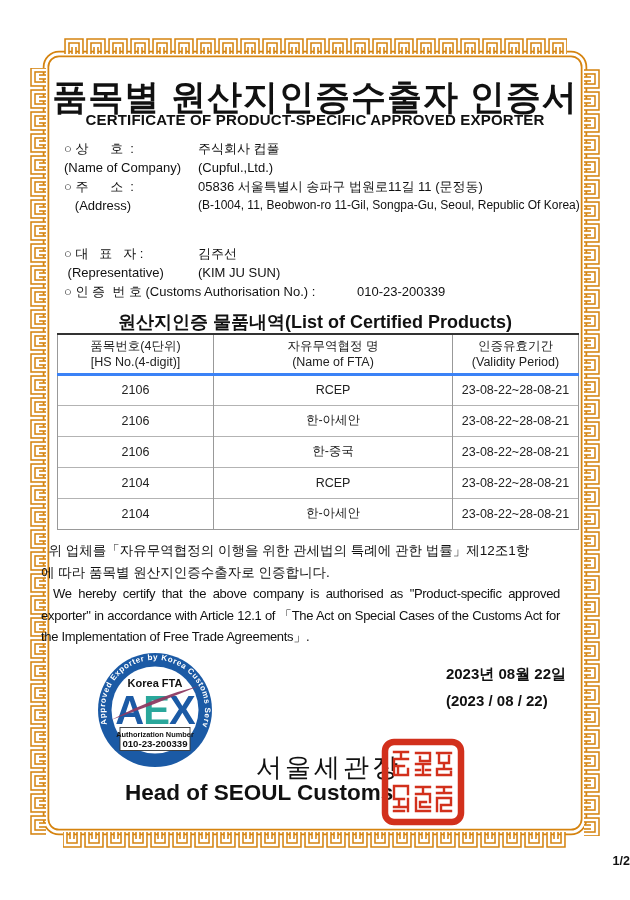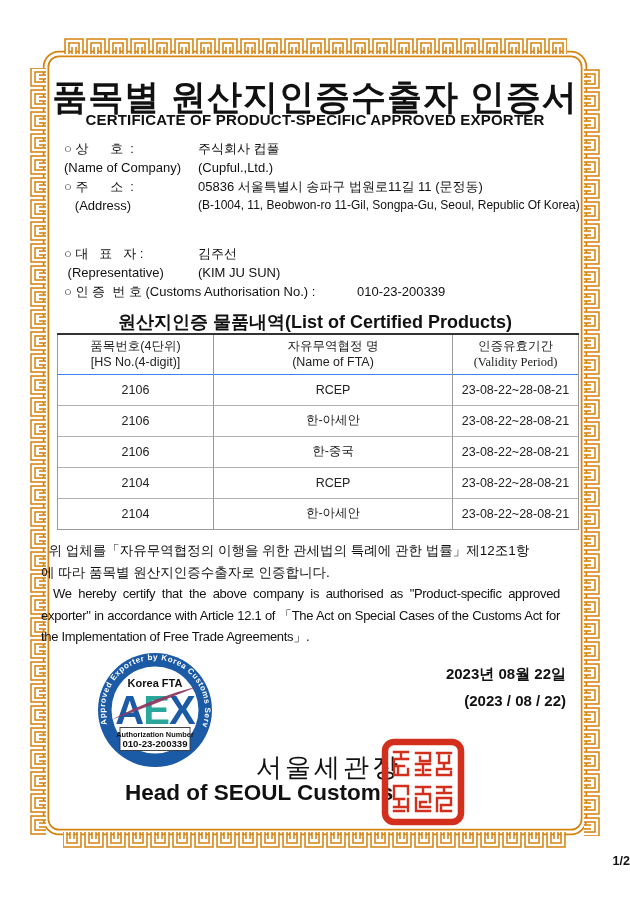--- a/index.html
+++ b/index.html
@@ -23,35 +23,35 @@
   .info-value{white-space:pre;}
   .small-en{font-size:12px;}
   .auth-row .info-label{width:293px;}
 
   .table-title{position:absolute;top:310px;left:0;width:100%;text-align:center;
     font-size:18px;font-weight:bold;}
   .products{position:absolute;left:57px;top:333px;width:518px;border-collapse:collapse;
     table-layout:fixed;font-size:12.5px;color:#222;}
   .products th,.products td{border-left:1px solid #999;border-right:1px solid #999;
     text-align:center;vertical-align:middle;font-weight:normal;padding:0;}
-  .products thead tr{height:40px;border-top:2px solid #333;border-bottom:1px solid #3b82f6;}
+  .products thead tr{height:40px;border-top:2px solid #333;border-bottom:3px solid #3b82f6;}
   .products tbody tr{height:31px;border-bottom:1px solid #b3b3b3;}
   .products tbody tr:last-child{border-bottom:1px solid #999;}
   .hdr-line{display:block;line-height:16px;}
   .col-hs{width:155px;}
   .col-fta{width:238px;}
-  .col-val{width:125px;font-family:Liberation Serif, serif;}
+  .col-val{width:125px;}
 
   .statement{position:absolute;left:41px;top:540px;width:519px;font-size:13.5px;
     line-height:21.5px;}
   .statement .ko{white-space:pre-wrap;margin:0 0 0 0;}
   .statement .en{margin:0;text-align:justify;letter-spacing:-0.3px;text-indent:12px;
     font-size:13px;}
 
-  .issue-date{position:absolute;right:64px;top:660px;text-align:right;font-weight:bold;
+  .issue-date{position:absolute;right:64px;top:660px;text-align:left;font-weight:bold;
     font-size:15px;line-height:27px;}
 
   .aex-badge{position:absolute;left:96px;top:651px;width:118px;height:118px;}
 
   .sig-ko{position:absolute;left:256px;top:750px;font-size:26px;font-weight:500;
     letter-spacing:3px;}
   .sig-en{position:absolute;left:125px;top:780px;font-size:22.5px;font-weight:bold;}
 
   .seal{position:absolute;left:381px;top:738px;width:84px;height:88px;}
 

